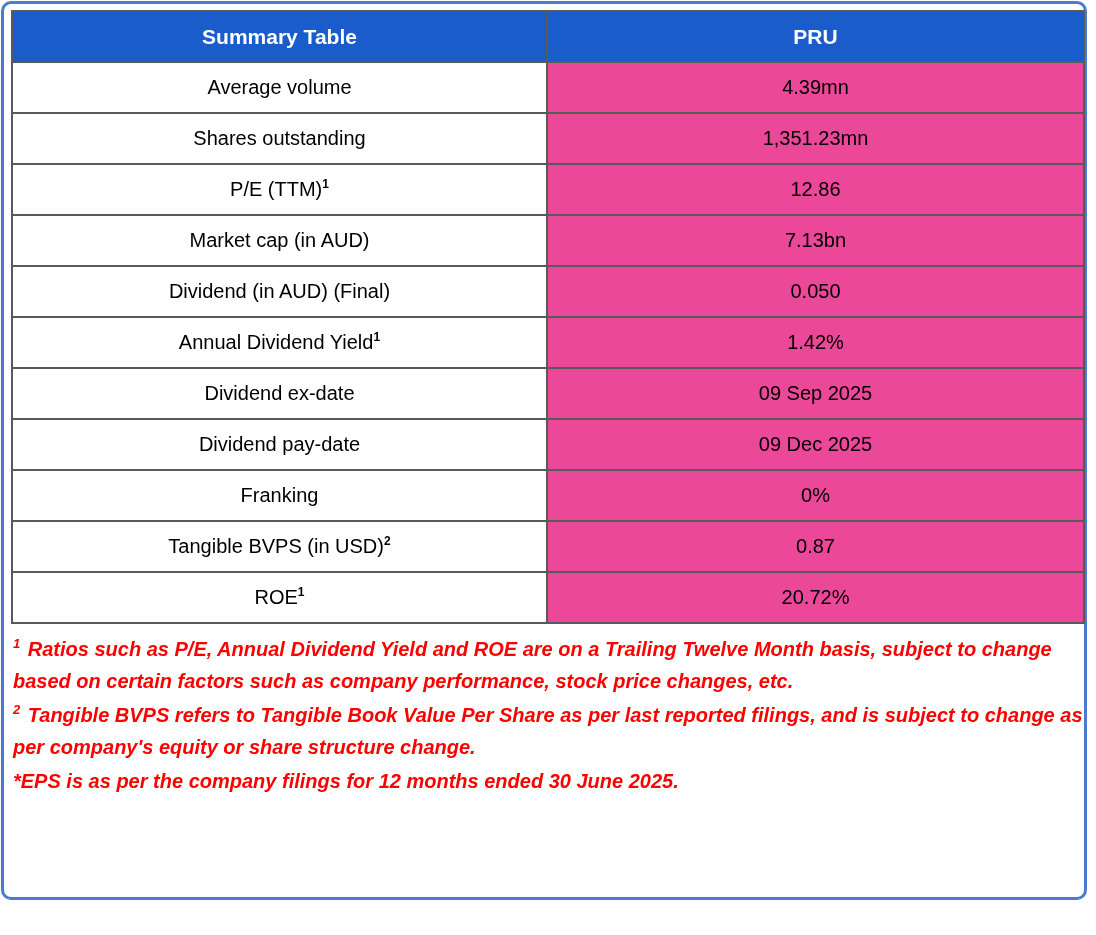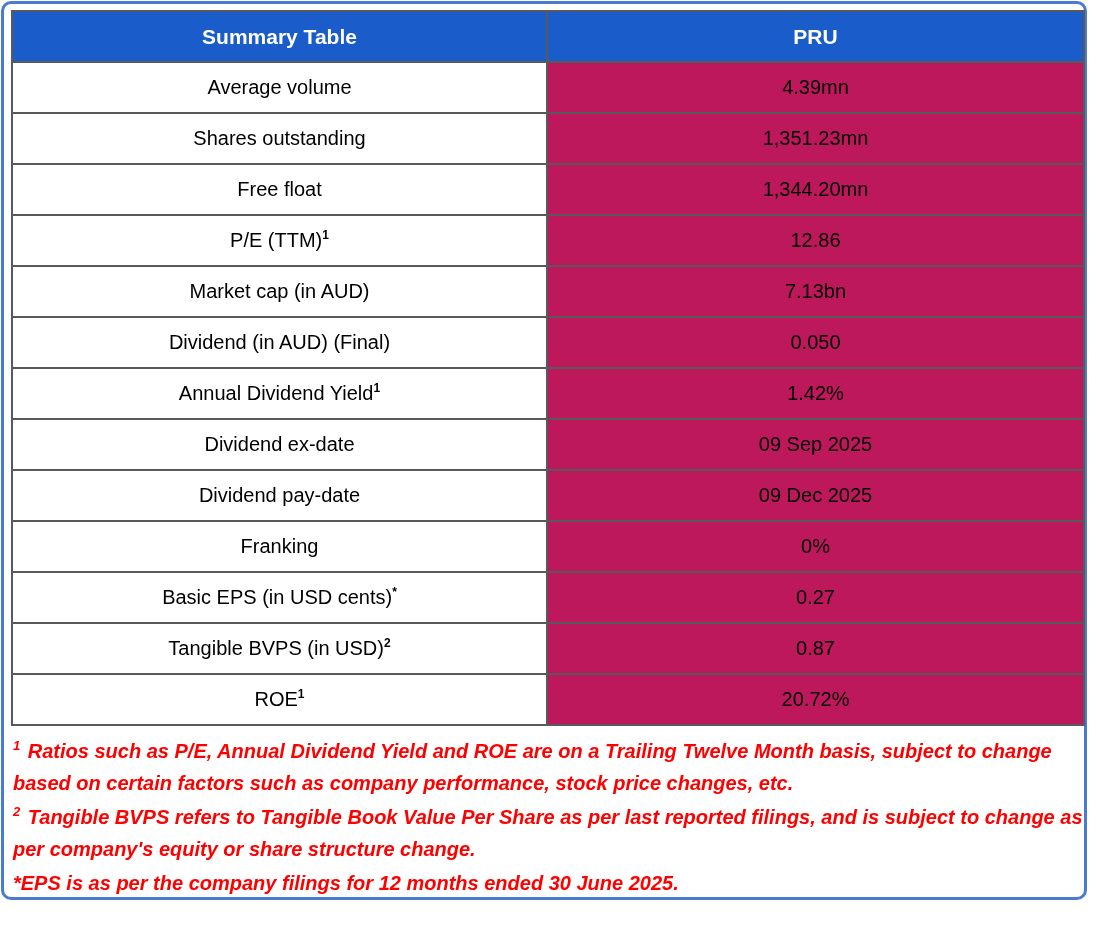--- a/index.html
+++ b/index.html
@@ -48,21 +48,21 @@
     color: #ffffff;
     font-weight: bold;
     font-size: 21px;
   }
   td.label {
     background: #ffffff;
     color: #000000;
     border-radius: 11px;
   }
   td.value {
-    background: #be185d;
+    background: #ec4899;
     color: #000000;
   }
   td sup {
     font-size: 12px;
     font-weight: bold;
     line-height: 0;
     vertical-align: super;
   }
   .footnotes {
     width: 1072px;
@@ -101,24 +101,20 @@
     <tbody id="rows">
         <tr>
           <td class="label">Average volume</td>
           <td class="value">4.39mn</td>
         </tr>
         <tr>
           <td class="label">Shares outstanding</td>
           <td class="value">1,351.23mn</td>
         </tr>
         <tr>
-          <td class="label">Free float</td>
-          <td class="value">1,344.20mn</td>
-        </tr>
-        <tr>
           <td class="label">P/E (TTM)<sup>1</sup></td>
           <td class="value">12.86</td>
         </tr>
         <tr>
           <td class="label">Market cap (in AUD)</td>
           <td class="value">7.13bn</td>
         </tr>
         <tr>
           <td class="label">Dividend (in AUD) (Final)</td>
           <td class="value">0.050</td>
@@ -133,24 +129,20 @@
         </tr>
         <tr>
           <td class="label">Dividend pay-date</td>
           <td class="value">09 Dec 2025</td>
         </tr>
         <tr>
           <td class="label">Franking</td>
           <td class="value">0%</td>
         </tr>
         <tr>
-          <td class="label">Basic EPS (in USD cents)<sup>*</sup></td>
-          <td class="value">0.27</td>
-        </tr>
-        <tr>
           <td class="label">Tangible BVPS (in USD)<sup>2</sup></td>
           <td class="value">0.87</td>
         </tr>
         <tr>
           <td class="label">ROE<sup>1</sup></td>
           <td class="value">20.72%</td>
         </tr>
       </tbody>
   </table>
 

